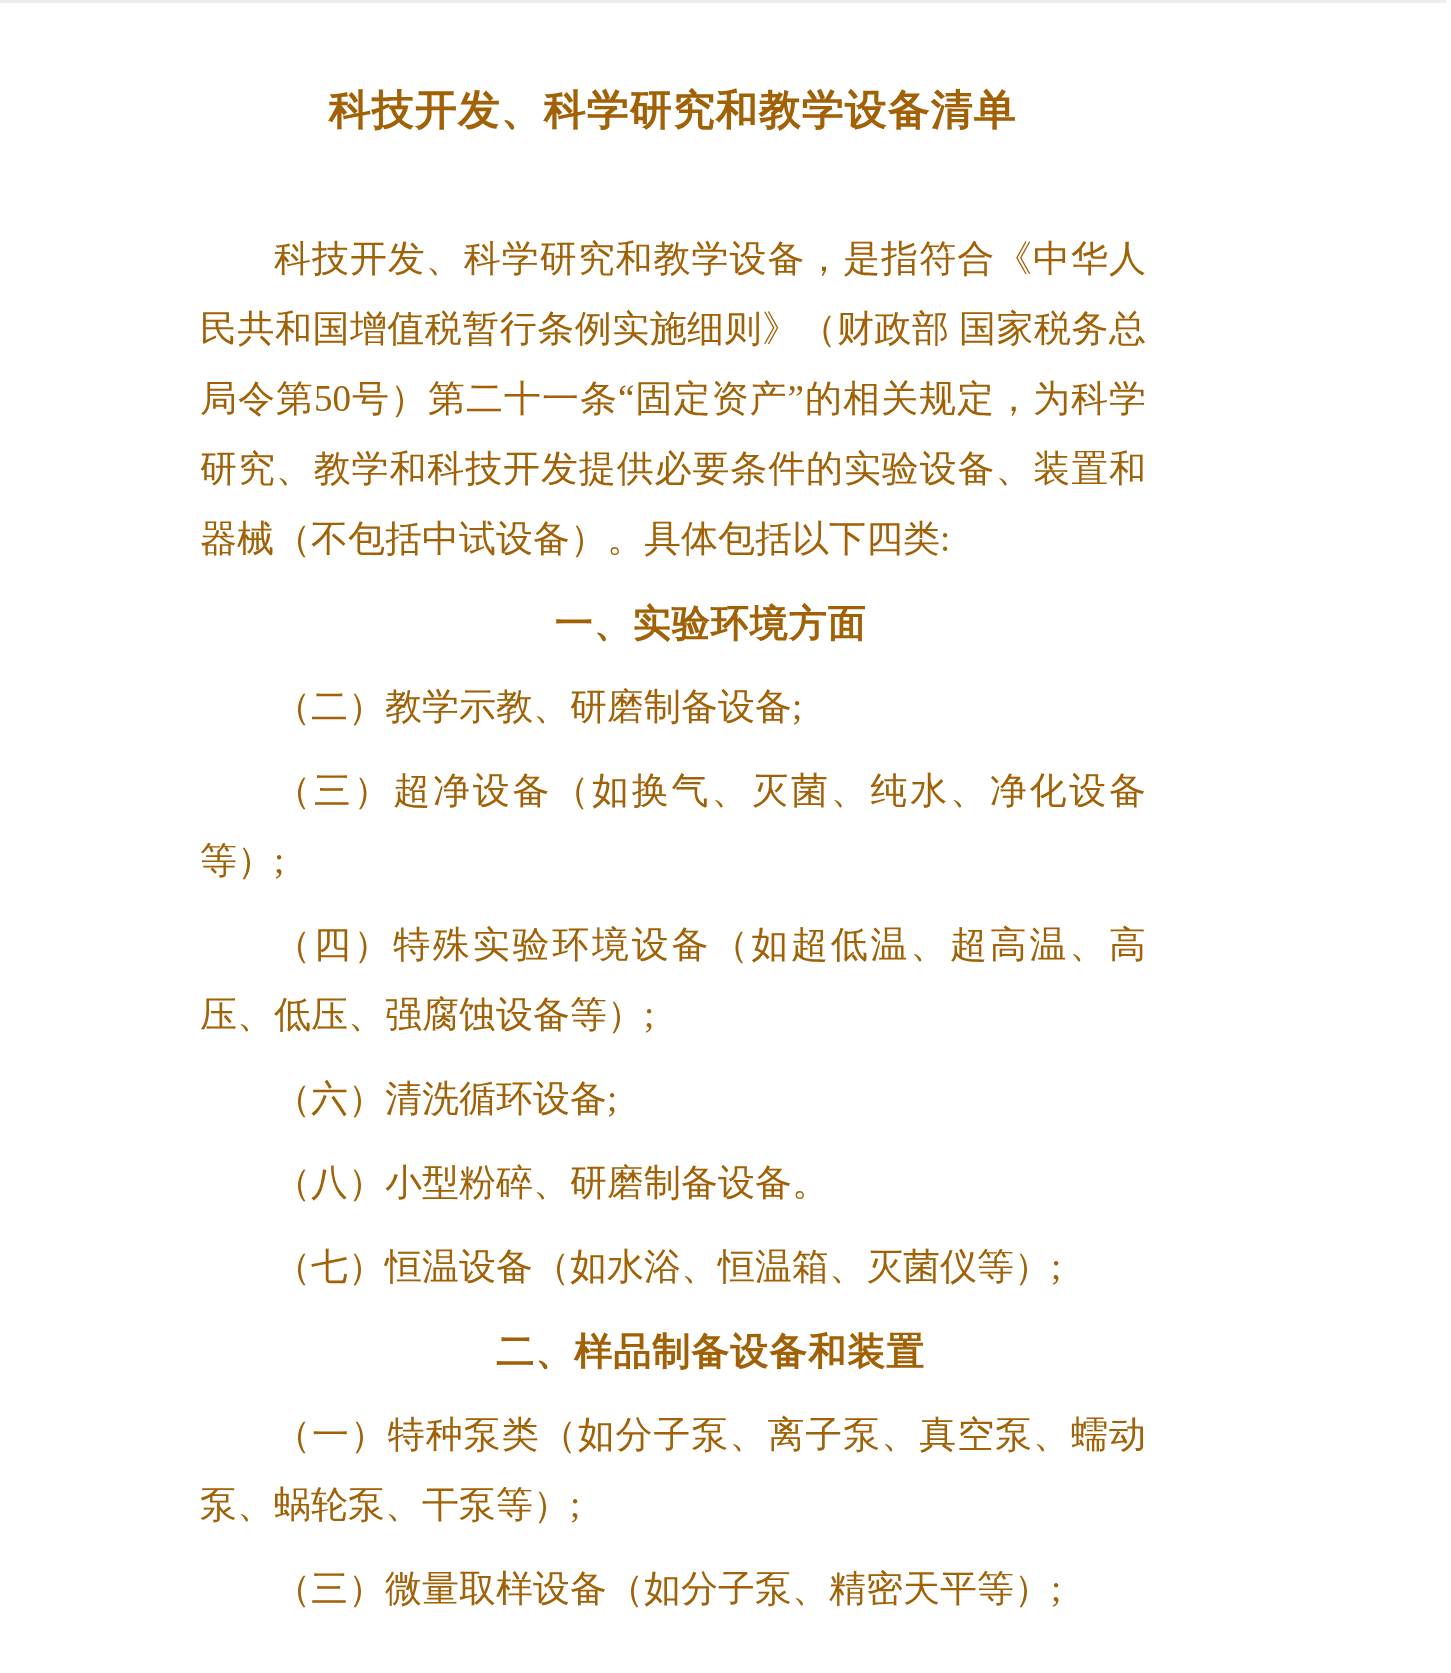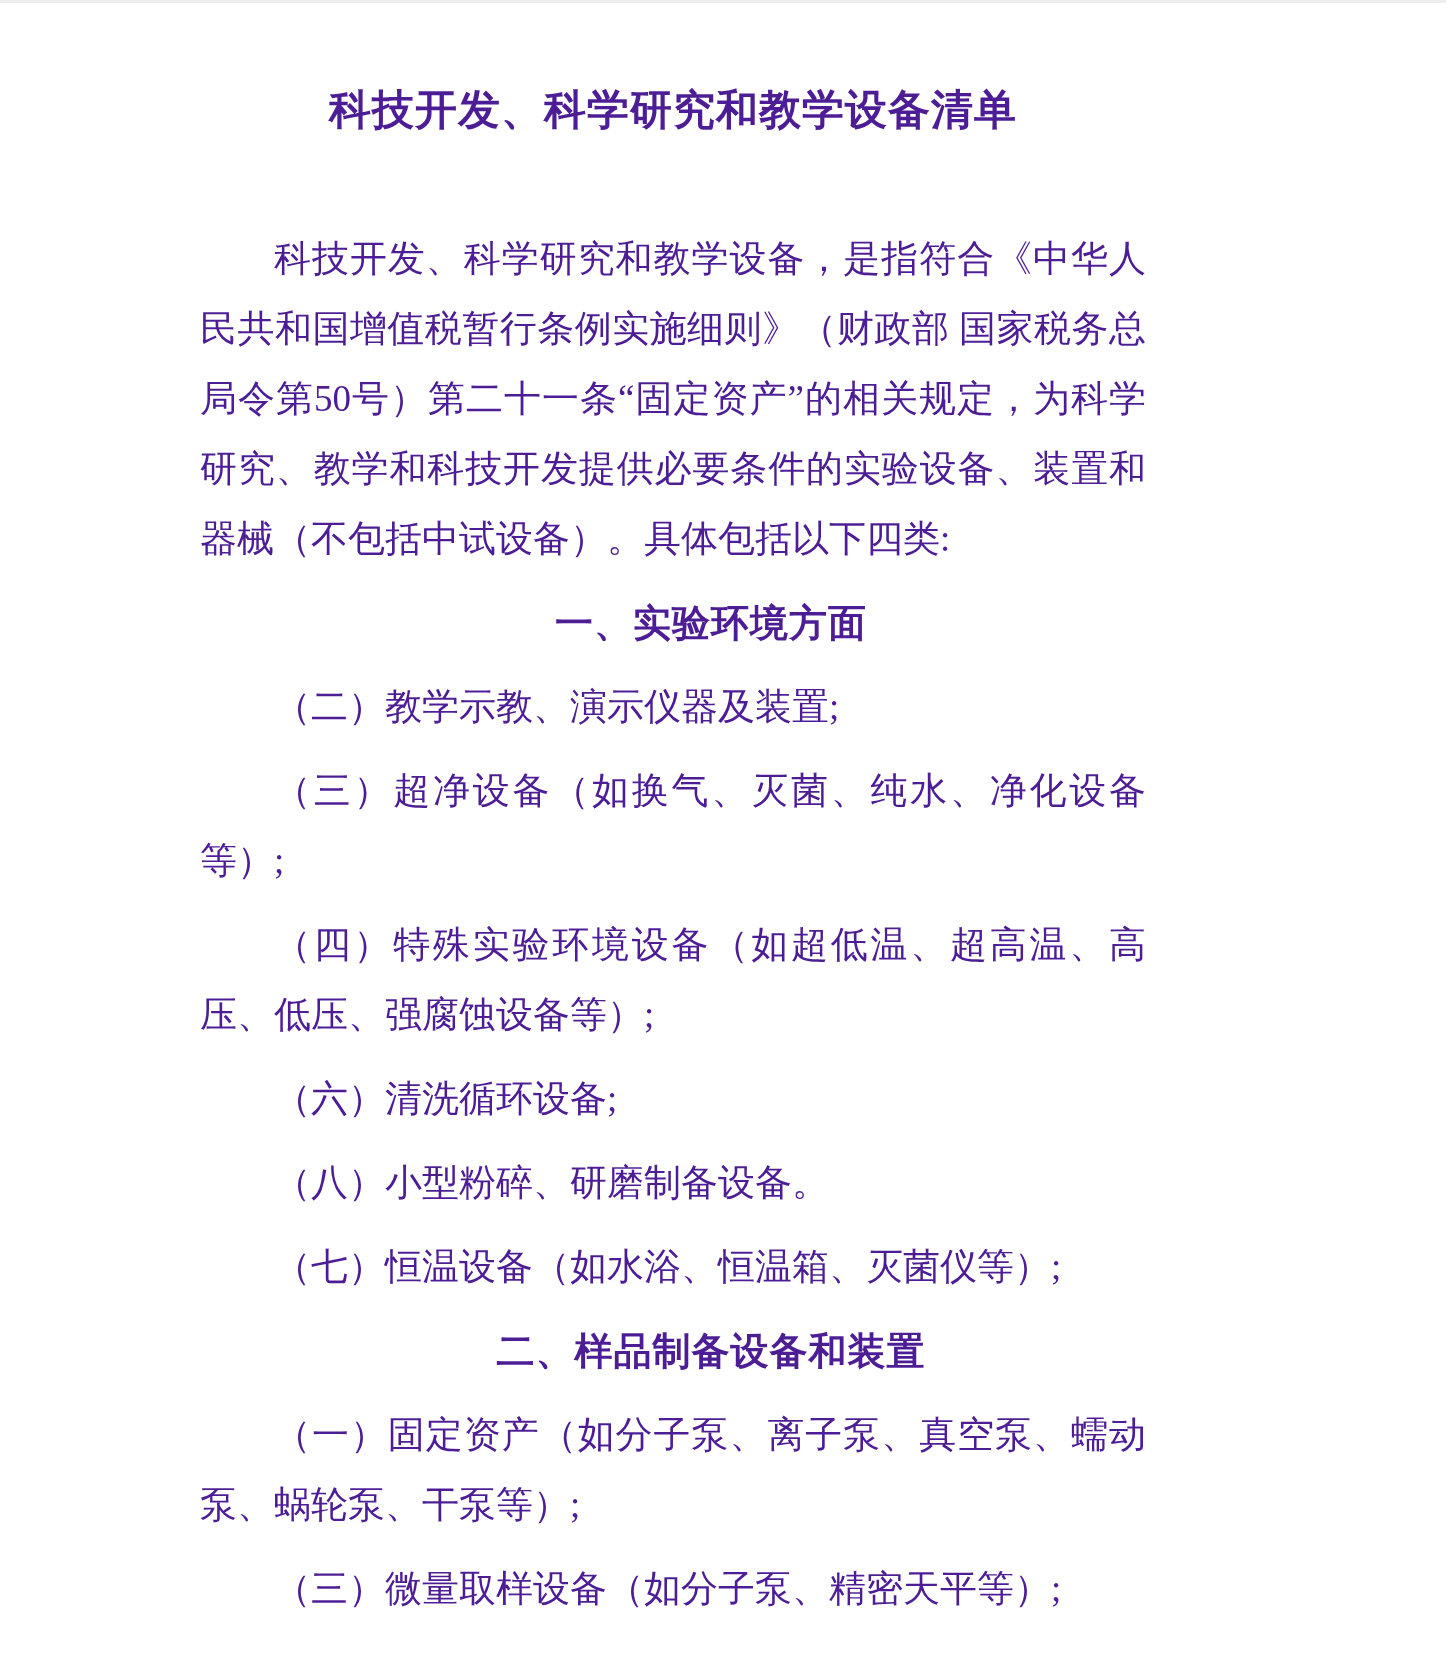--- a/index.html
+++ b/index.html
@@ -8,21 +8,21 @@
     background: #ffffff;
   }
   .page {
     position: relative;
     width: 1446px;
     height: 1673px;
     box-sizing: border-box;
     background: #ffffff;
     overflow: hidden;
     font-family: "Liberation Serif", serif;
-    color: #4c1d95;
+    color: #a16207;
   }
   .top-edge {
     position: absolute;
     top: 0; left: 0; right: 0;
     height: 3px;
     background: #ededed;
   }
   .content {
     box-sizing: border-box;
     width: 100%;
@@ -67,26 +67,26 @@
   <div class="top-edge"></div>
 
   <div class="content">
 
     <h1 class="doc-title">科技开发、科学研究和教学设备清单</h1>
 
     <p class="body-line intro">科技开发、科学研究和教学设备，是指符合《中华人民共和国增值税暂行条例实施细则》（财政部 国家税务总局令第50号）第二十一条“固定资产”的相关规定，为科学研究、教学和科技开发提供必要条件的实验设备、装置和器械（不包括中试设备）。具体包括以下四类:</p>
 
     <h2 class="sec-heading">一、实验环境方面</h2>
 
-    <p class="body-line">（二）教学示教、演示仪器及装置;</p>
+    <p class="body-line">（二）教学示教、研磨制备设备;</p>
     <p class="body-line">（三）超净设备（如换气、灭菌、纯水、净化设备等）;</p>
     <p class="body-line">（四）特殊实验环境设备（如超低温、超高温、高压、低压、强腐蚀设备等）;</p>
     <p class="body-line">（六）清洗循环设备;</p>
     <p class="body-line">（八）小型粉碎、研磨制备设备。</p>
     <p class="body-line">（七）恒温设备（如水浴、恒温箱、灭菌仪等）;</p>
 
     <h2 class="sec-heading">二、样品制备设备和装置</h2>
 
-    <p class="body-line">（一）固定资产（如分子泵、离子泵、真空泵、蠕动泵、蜗轮泵、干泵等）;</p>
+    <p class="body-line">（一）特种泵类（如分子泵、离子泵、真空泵、蠕动泵、蜗轮泵、干泵等）;</p>
     <p class="body-line">（三）微量取样设备（如分子泵、精密天平等）;</p>
 
   </div>
 </div>
 
 </body></html>

